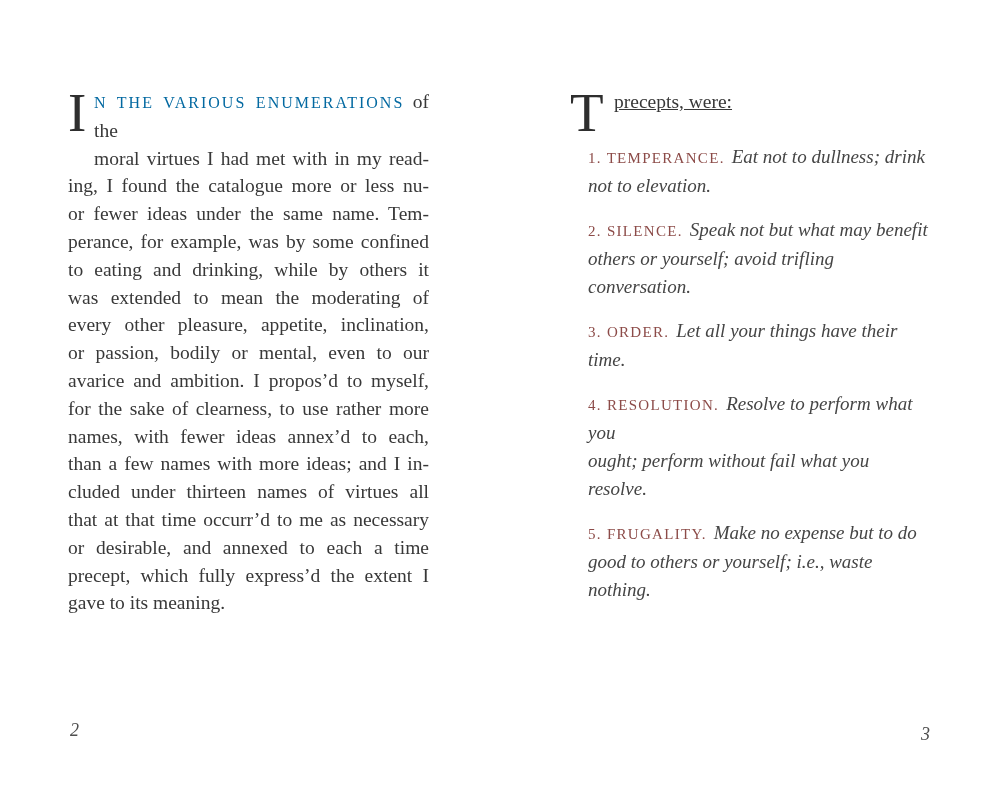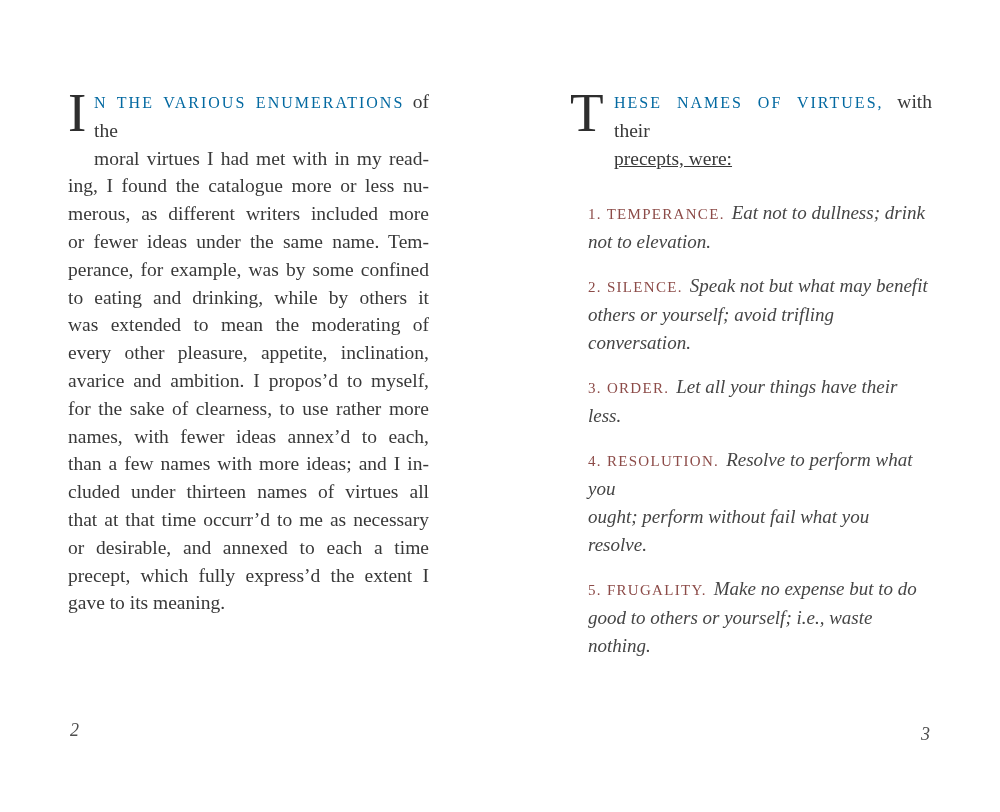--- a/index.html
+++ b/index.html
@@ -91,60 +91,59 @@
 <body>
 
 <div class="spread">
 
   <div class="page-left">
     <div class="opening-wrap">
       <span class="dropcap">I</span>
       <div class="body-line dc-indent"><span class="sc">N THE VARIOUS ENUMERATIONS</span> <span>of the</span></div>
       <div class="body-line dc-indent">moral virtues I had met with in my read-</div>
       <div class="body-line">ing, I found the catalogue more or less nu-</div>
-      <div class="body-line">merous, as different writers included more</div>
       <div class="body-line">or fewer ideas under the same name. Tem-</div>
       <div class="body-line">perance, for example, was by some confined</div>
       <div class="body-line">to eating and drinking, while by others it</div>
       <div class="body-line">was extended to mean the moderating of</div>
       <div class="body-line">every other pleasure, appetite, inclination,</div>
+      <div class="body-line">or passion, bodily or mental, even to our</div>
       <div class="body-line">avarice and ambition. I propos’d to myself,</div>
       <div class="body-line">for the sake of clearness, to use rather more</div>
       <div class="body-line">names, with fewer ideas annex’d to each,</div>
       <div class="body-line">than a few names with more ideas; and I in-</div>
       <div class="body-line">cluded under thirteen names of virtues all</div>
       <div class="body-line">that at that time occurr’d to me as necessary</div>
       <div class="body-line">or desirable, and annexed to each a time</div>
       <div class="body-line">precept, which fully express’d the extent I</div>
       <div class="body-line last">gave to its meaning.</div>
     </div>
   </div>
 
   <div class="page-right">
     <div class="opening-wrap">
       <span class="dropcap">T</span>
-      <div class="body-line dc-indent"><span class="sc">HESE NAMES OF VIRTUES,</span> <span>with their</span></div>
       <div class="rp-line2">precepts, were:</div>
     </div>
 
     <div class="virtues">
 
       <div class="virtue-item">
         <div class="iline"><span class="vlabel">1. TEMPERANCE.</span><span>Eat not to dullness; drink</span></div>
         <div class="iline">not to elevation.</div>
       </div>
 
       <div class="virtue-item">
         <div class="iline"><span class="vlabel">2. SILENCE.</span><span>Speak not but what may benefit</span></div>
         <div class="iline">others or yourself; avoid trifling conversation.</div>
       </div>
 
       <div class="virtue-item">
         <div class="iline"><span class="vlabel">3. ORDER.</span><span>Let all your things have their</span></div>
-        <div class="iline">less.</div>
+        <div class="iline">time.</div>
       </div>
 
       <div class="virtue-item">
         <div class="iline"><span class="vlabel">4. RESOLUTION.</span><span>Resolve to perform what you</span></div>
         <div class="iline">ought; perform without fail what you resolve.</div>
       </div>
 
       <div class="virtue-item">
         <div class="iline"><span class="vlabel">5. FRUGALITY.</span><span>Make no expense but to do</span></div>
         <div class="iline">good to others or yourself; i.e., waste nothing.</div>

